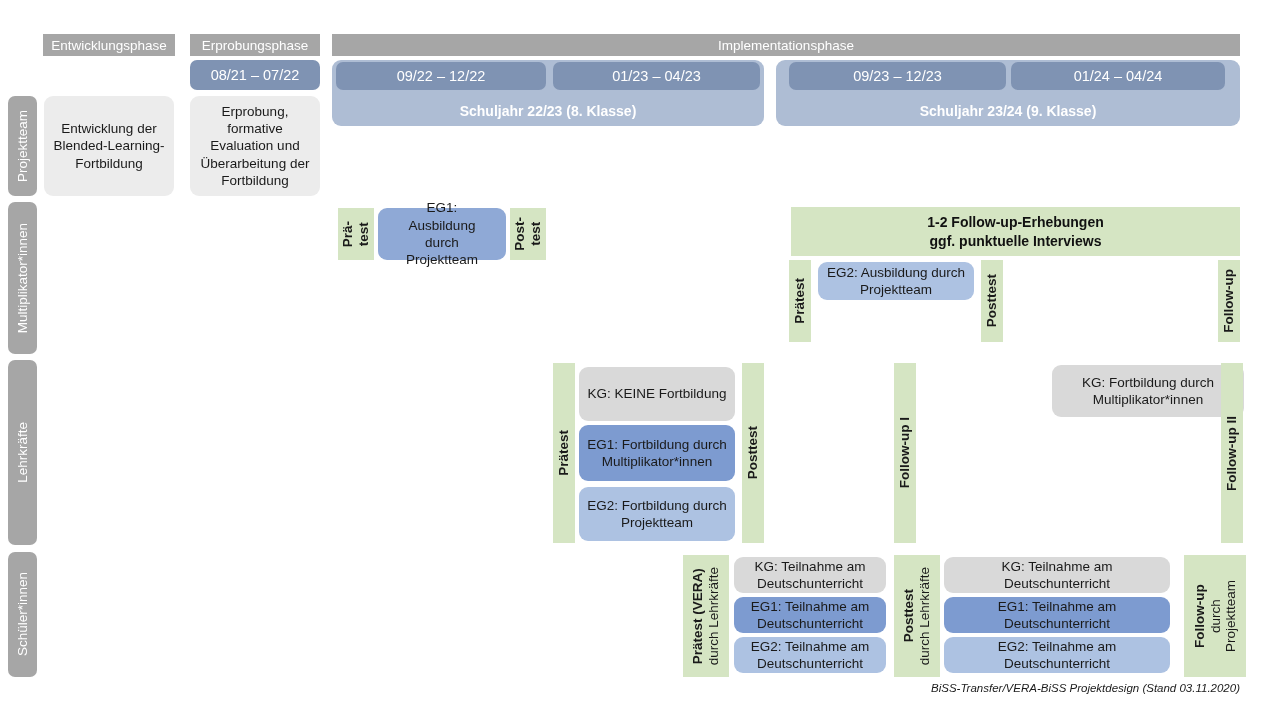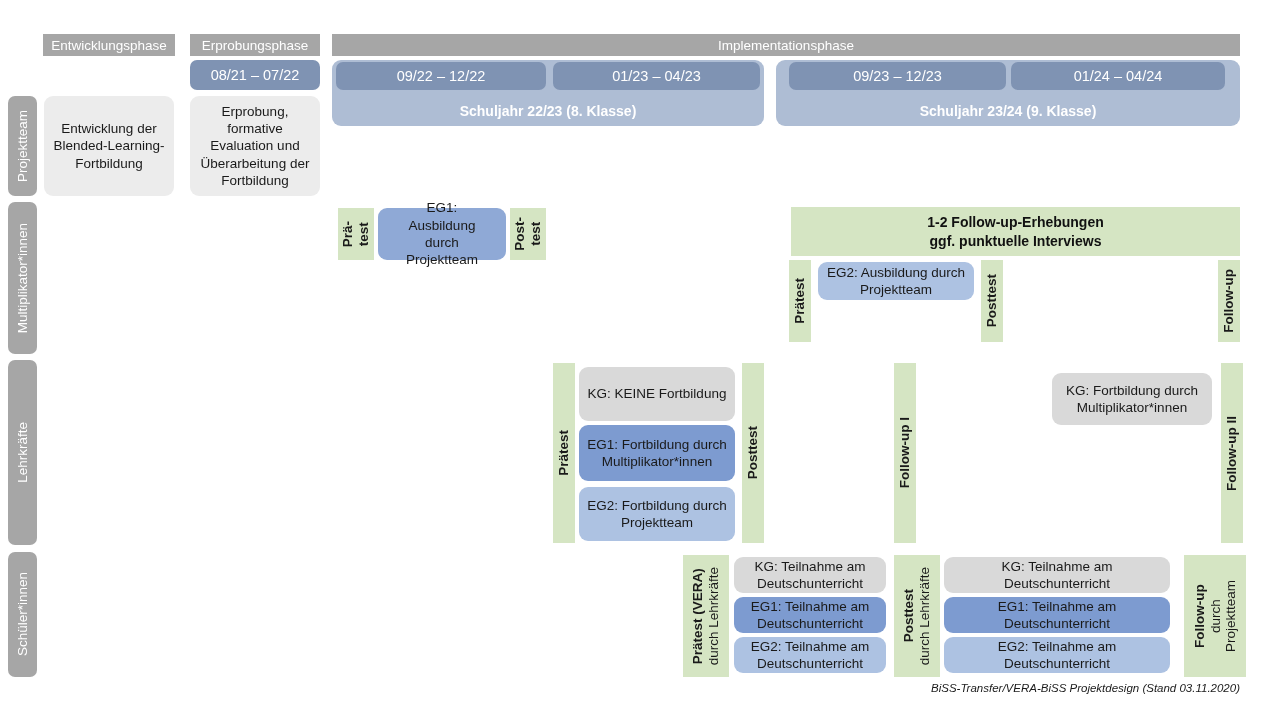--- a/index.html
+++ b/index.html
@@ -162,21 +162,21 @@
   </div>
   <div class="abs grey-card sm" style="left:579px;top:367px;width:156px;height:54px;">KG:  KEINE Fortbildung</div>
   <div class="abs blue-dark" style="left:579px;top:425px;width:156px;height:56px;">EG1: Fortbildung durch Multiplikator*innen</div>
   <div class="abs blue-light" style="left:579px;top:487px;width:156px;height:54px;">EG2: Fortbildung durch Projektteam</div>
   <div class="abs green-strip" style="left:742px;top:363px;width:22px;height:180px;">
     <span class="vlab">Posttest</span>
   </div>
   <div class="abs green-strip" style="left:894px;top:363px;width:22px;height:180px;">
     <span class="vlab">Follow-up I</span>
   </div>
-  <div class="abs grey-card sm" style="left:1052px;top:365px;width:160px;height:52px;margin-top:8px;">KG: Fortbildung durch Multiplikator*innen</div>
+  <div class="abs grey-card sm" style="left:1052px;top:365px;width:192px;height:52px;">KG: Fortbildung durch Multiplikator*innen</div>
   <div class="abs green-strip" style="left:1221px;top:363px;width:22px;height:180px;">
     <span class="vlab">Follow-up II</span>
   </div>
 
   <div class="abs green-strip" style="left:683px;top:555px;width:46px;height:122px;">
     <span class="vlab"><span>Prätest (VERA)</span><br><span class="sub">durch Lehrkräfte</span></span>
   </div>
   <div class="abs grey-card sm" style="left:734px;top:557px;width:152px;height:36px;">KG: Teilnahme am Deutschunterricht</div>
   <div class="abs blue-dark" style="left:734px;top:597px;width:152px;height:36px;">EG1: Teilnahme am Deutschunterricht</div>
   <div class="abs blue-light" style="left:734px;top:637px;width:152px;height:36px;">EG2: Teilnahme am Deutschunterricht</div>

